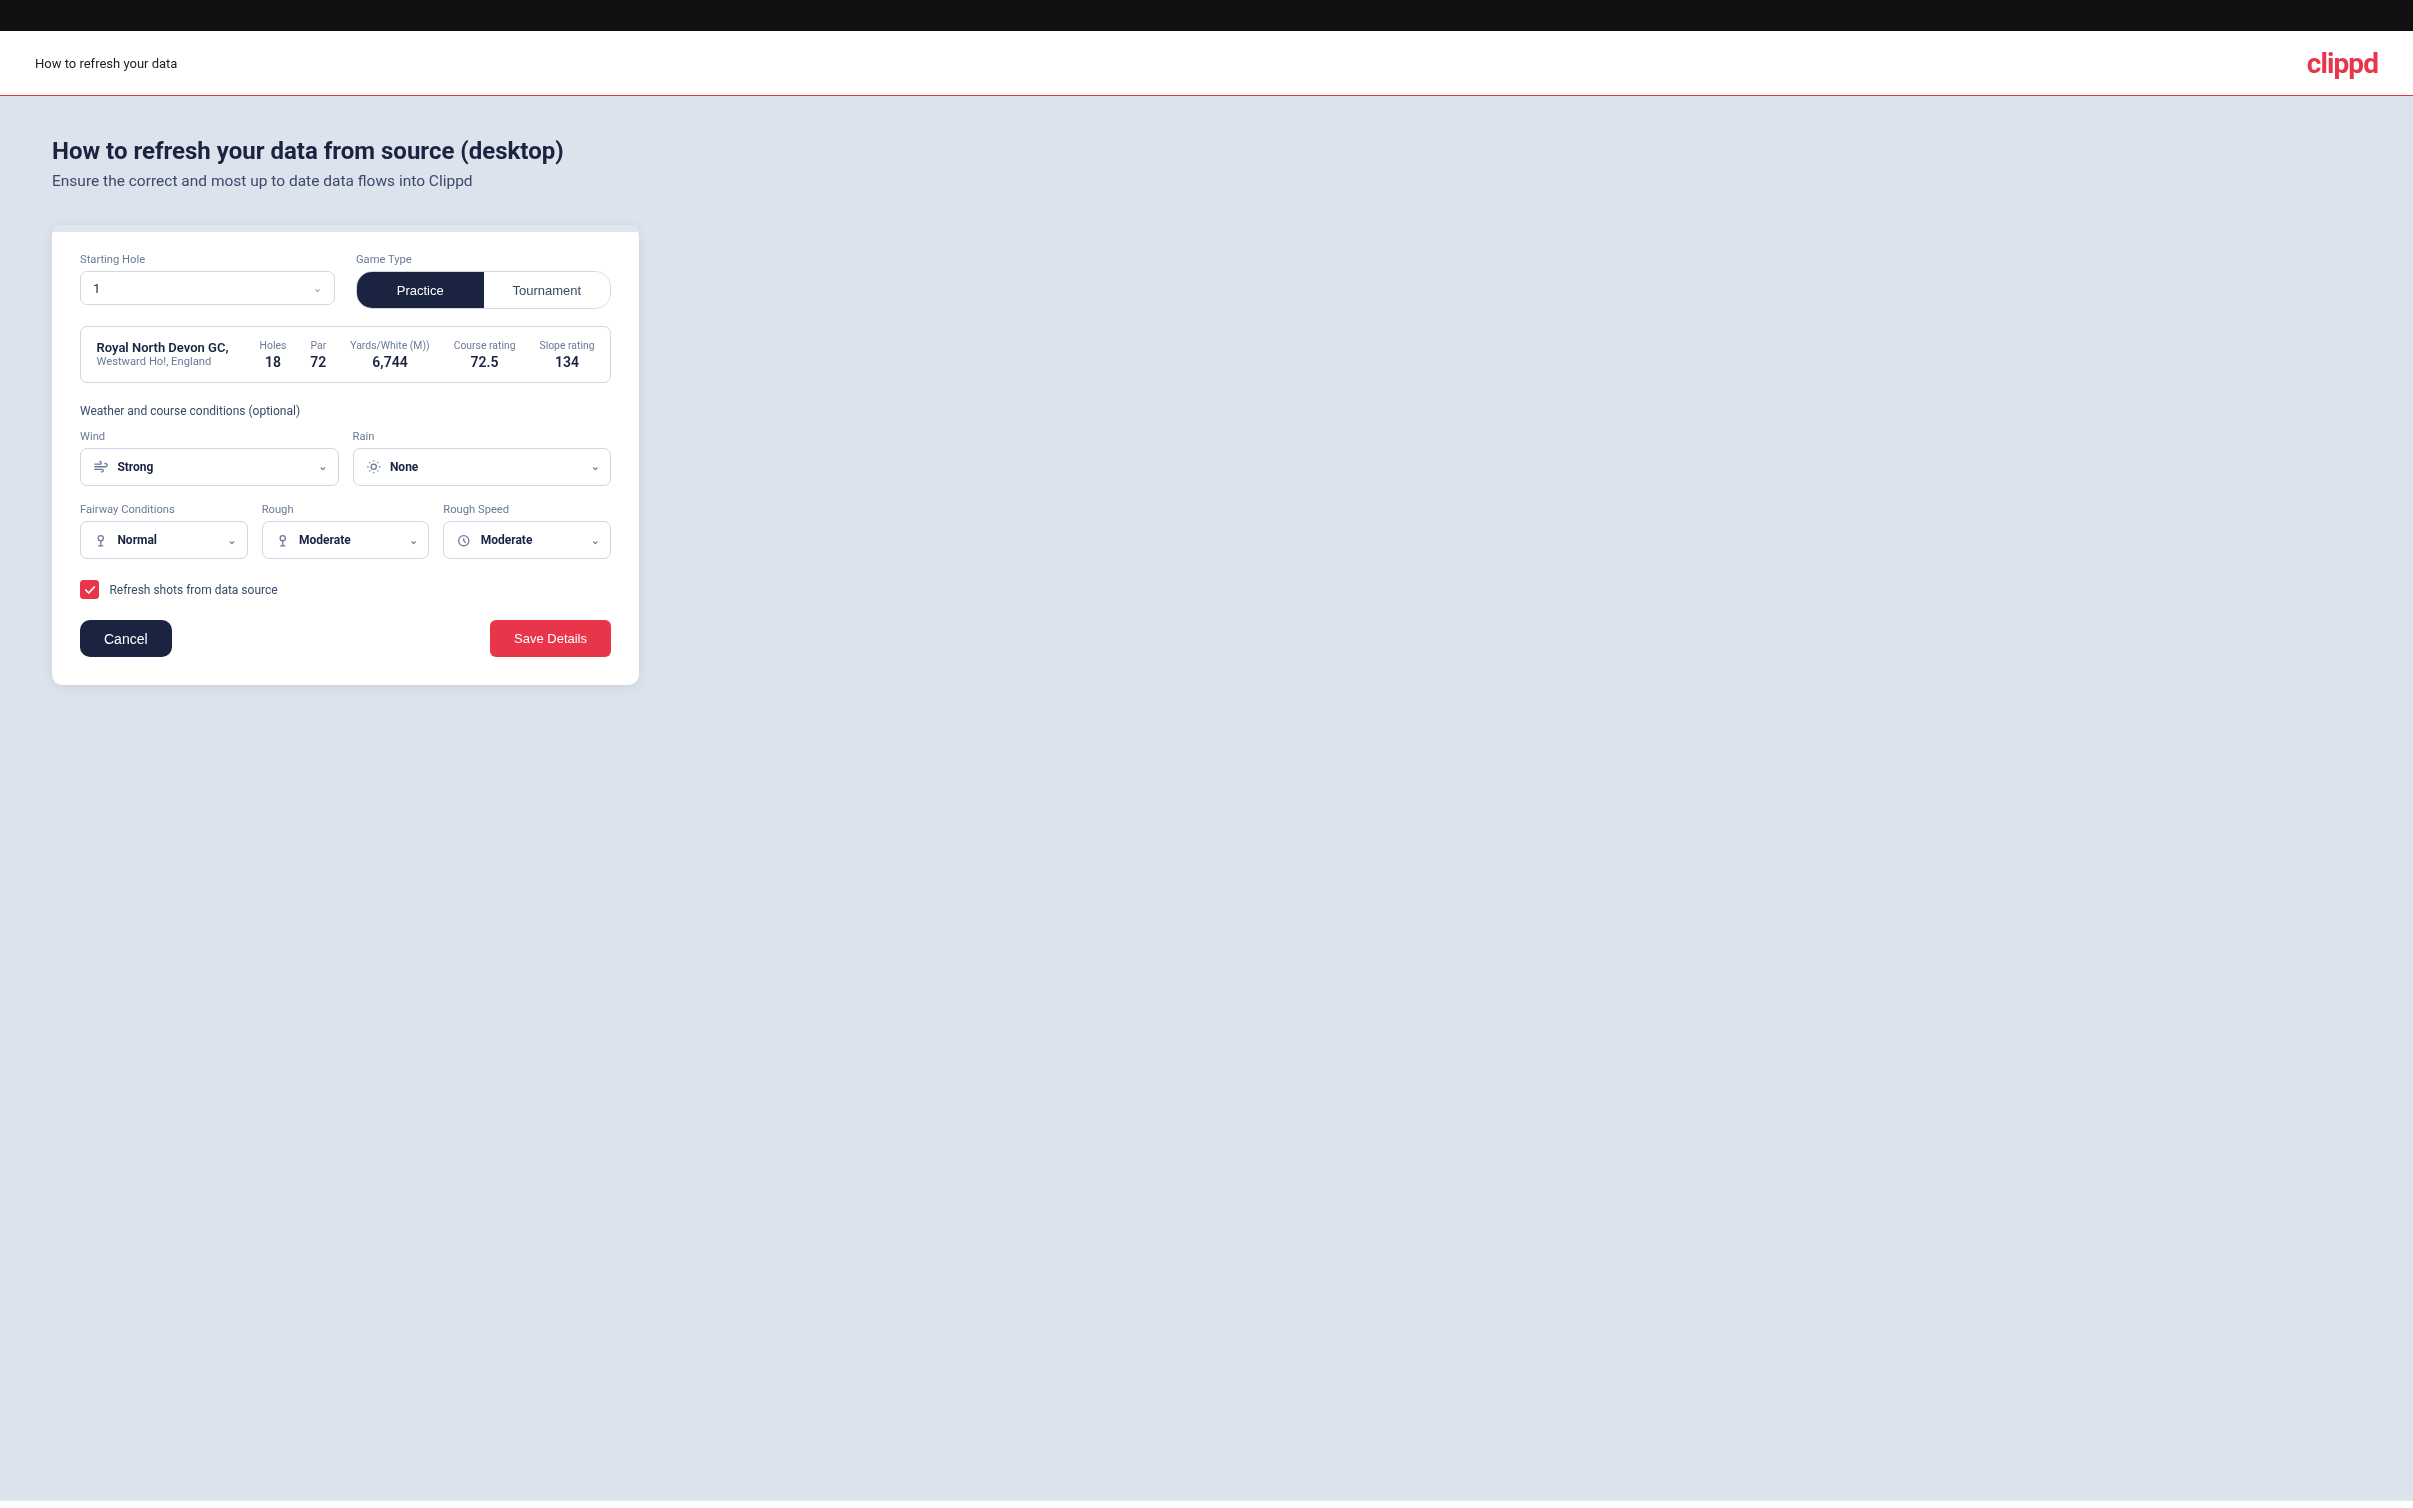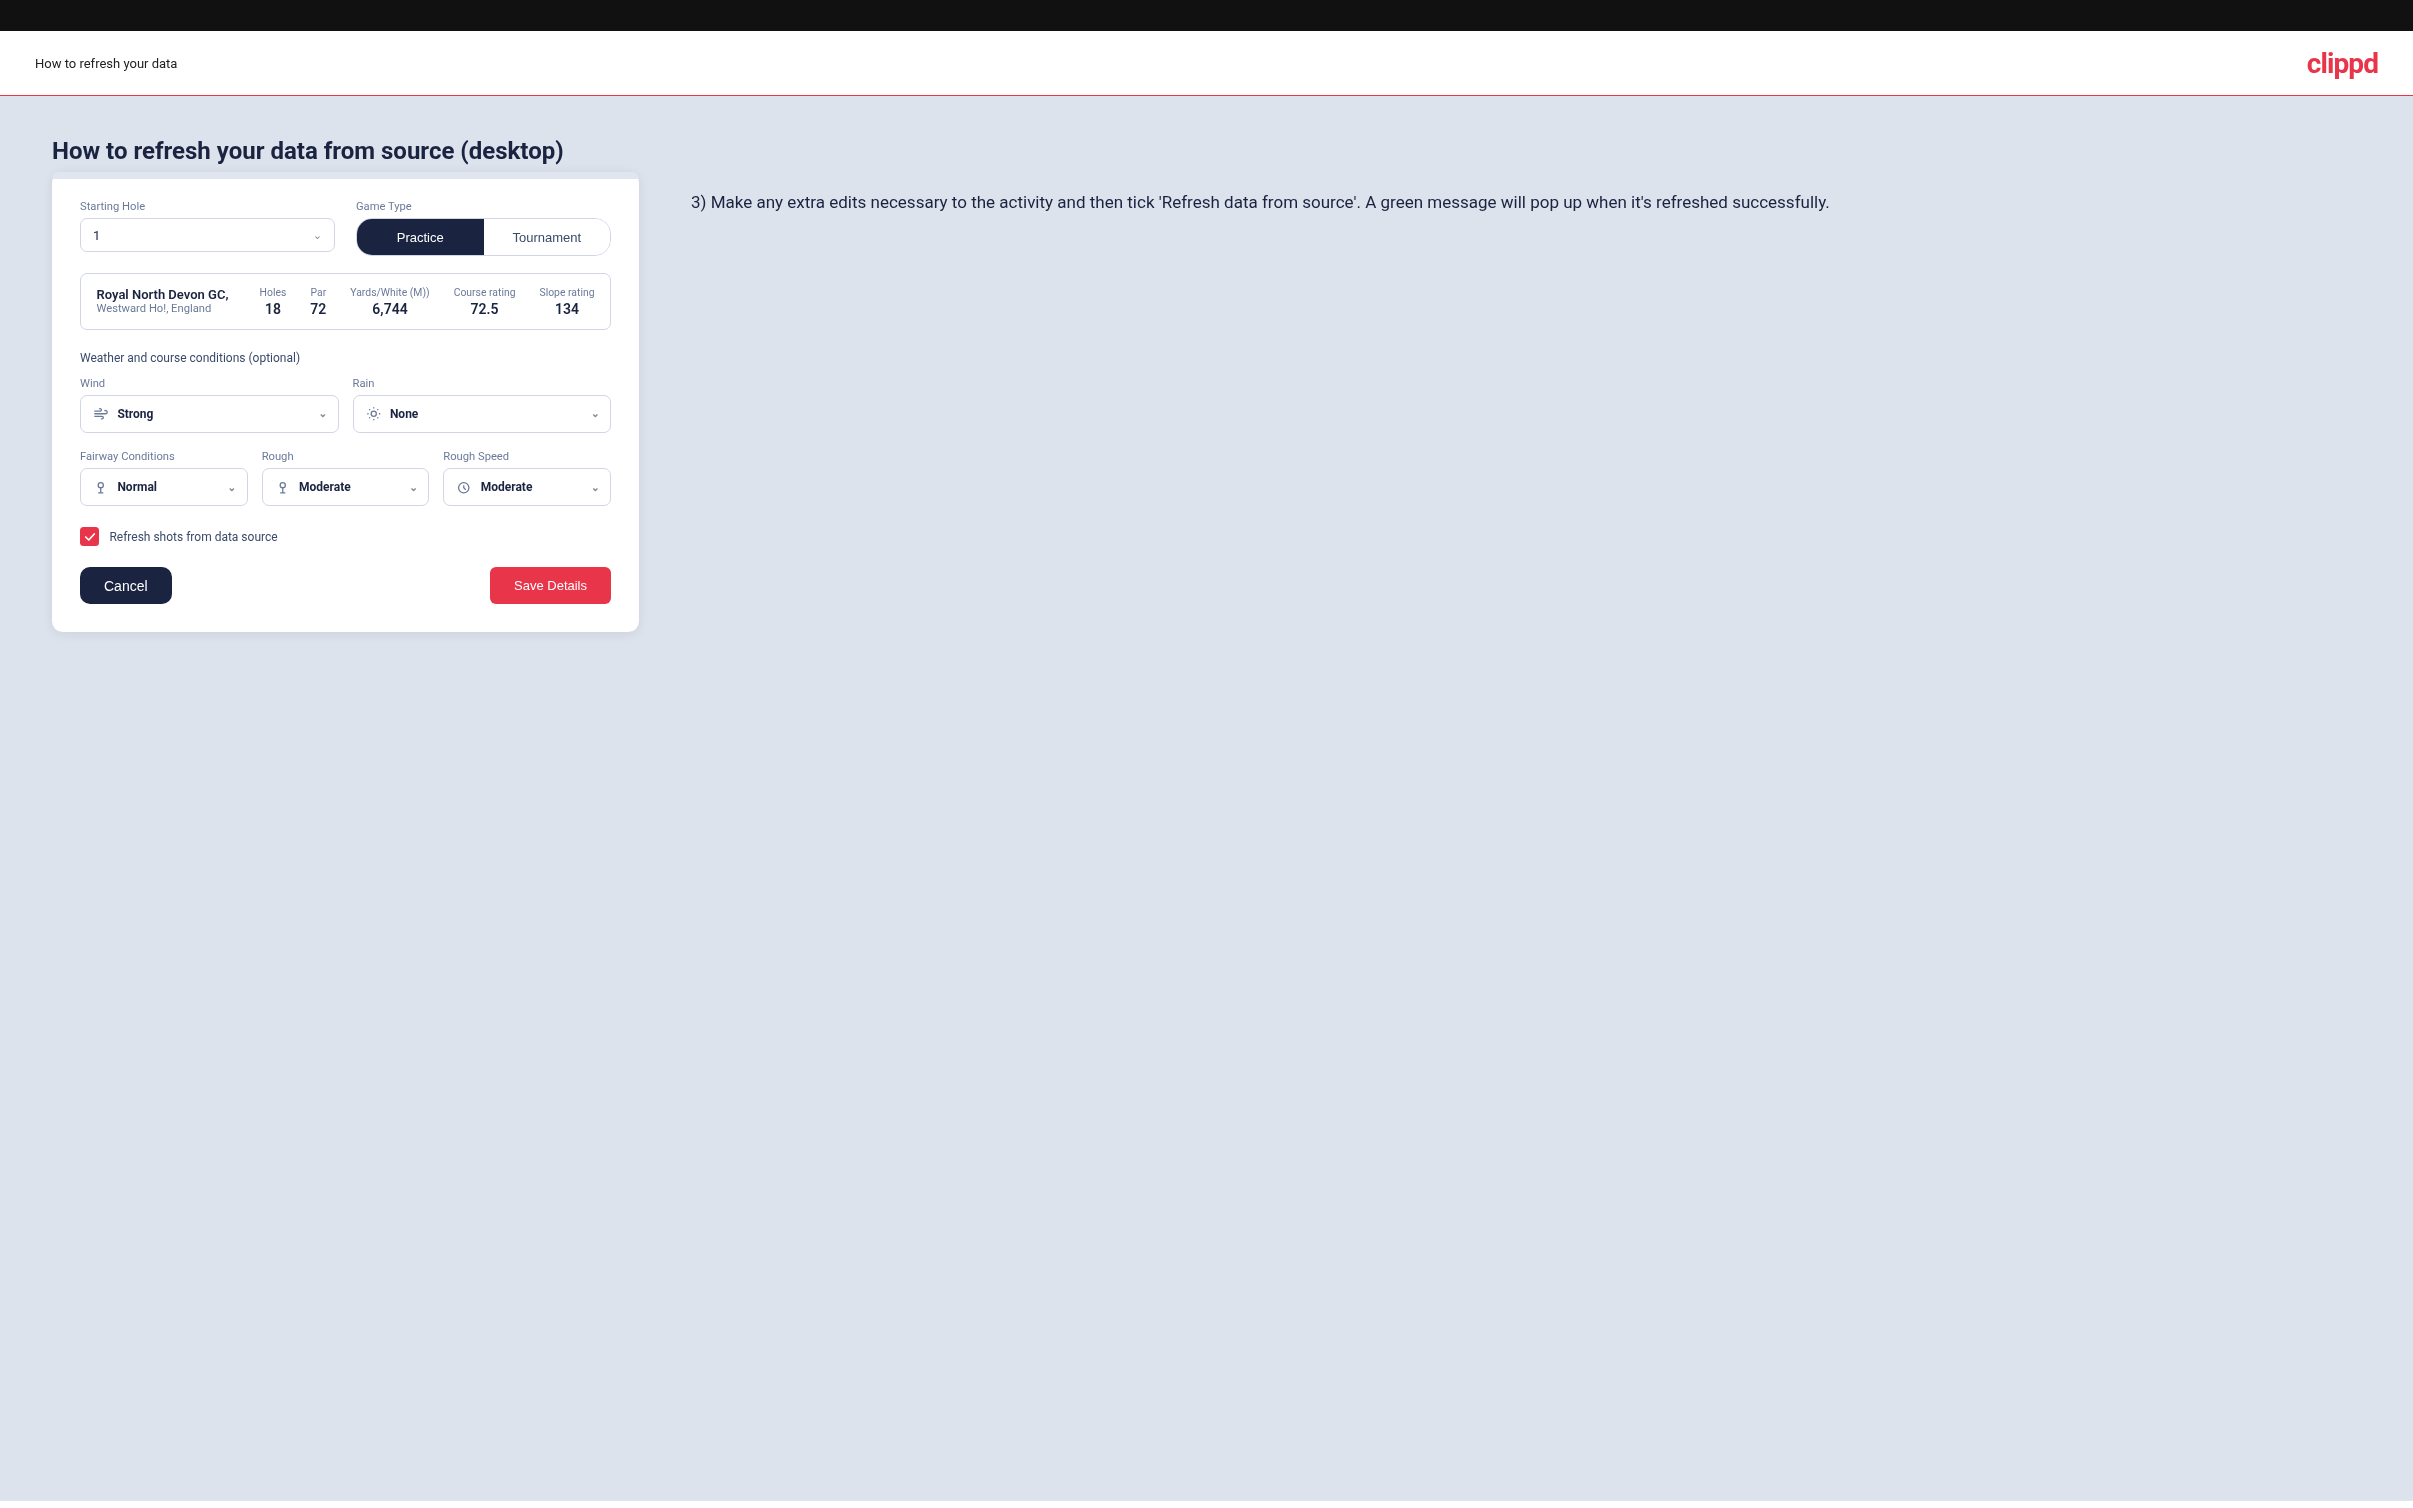--- a/index.html
+++ b/index.html
@@ -268,20 +268,21 @@
 <div class="top-bar"></div>
 
 <div class="header">
   <span class="header-title">How to refresh your data</span>
   <span class="logo">clippd</span>
 </div>
 
 <div class="main-content">
 
   <div class="page-title">How to refresh your data from source (desktop)</div>
+  <div class="page-subtitle">Ensure the correct and most up to date data flows into Clippd</div>
 
   <div class="content-row">
 
     <div class="card">
       <div class="card-top-strip"></div>
 
       <div class="field-row">
         <div class="field-group">
           <div class="field-label">Starting Hole</div>
           <div class="select-box">
@@ -408,23 +409,20 @@
         <span class="checkbox-label">Refresh shots from data source</span>
       </div>
 
       <div class="button-row">
         <button class="btn-cancel">Cancel</button>
         <button class="btn-save">Save Details</button>
       </div>
 
     </div>
 
-    <div class="side-text">
-      <p class="side-text-content">3) Make any extra edits necessary to the activity and then tick 'Refresh data from source'. A green message will pop up when it's refreshed successfully.</p>
-    </div>
 
   </div>
 </div>
 
 <div class="footer">
   
 </div>
 
 
 </body></html>

